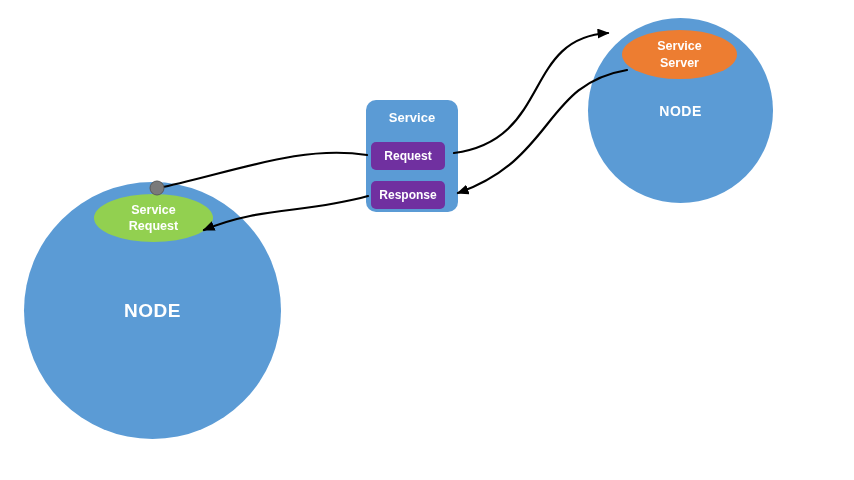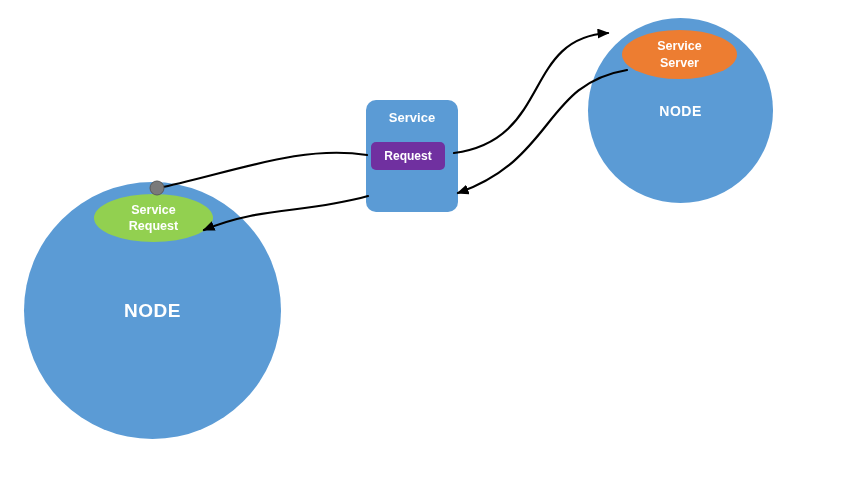--- a/index.html
+++ b/index.html
@@ -118,20 +118,21 @@
   </div>
 
   <div class="ellipse server">
     <span>Service</span>
     <span>Server</span>
   </div>
 
   <div class="service-box">
     <div class="service-title">Service</div>
     <div class="msg request">Request</div>
+    <div class="msg response">Response</div>
   </div>
 
   <svg class="overlay" viewBox="0 0 854 480" xmlns="http://www.w3.org/2000/svg">
     <defs>
       <marker id="arrowhead" markerWidth="13" markerHeight="11" refX="10.5" refY="5" orient="auto" markerUnits="userSpaceOnUse">
         <path d="M0,0 L12,5 L0,10 Z"></path>
       </marker>
     </defs>
 
     <path class="conn" d="M163,187 C240,170 302,145 367,155"></path>

